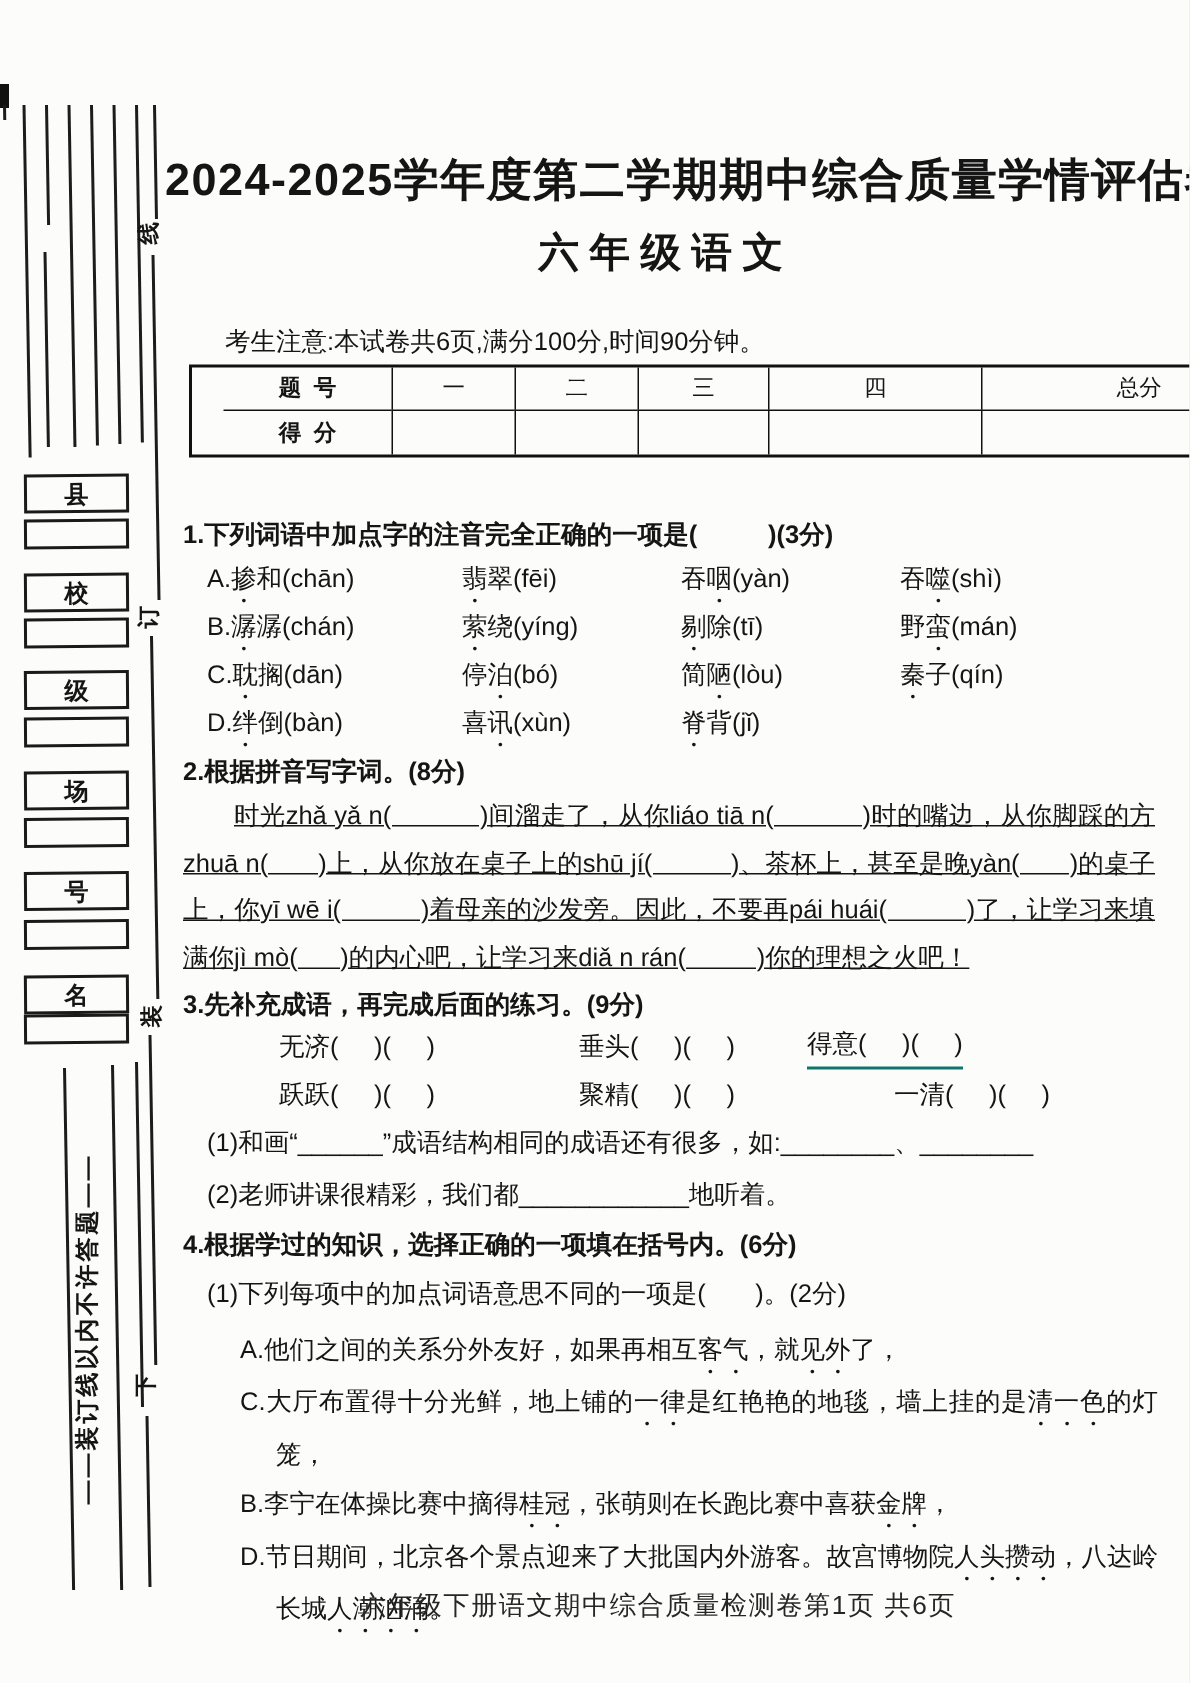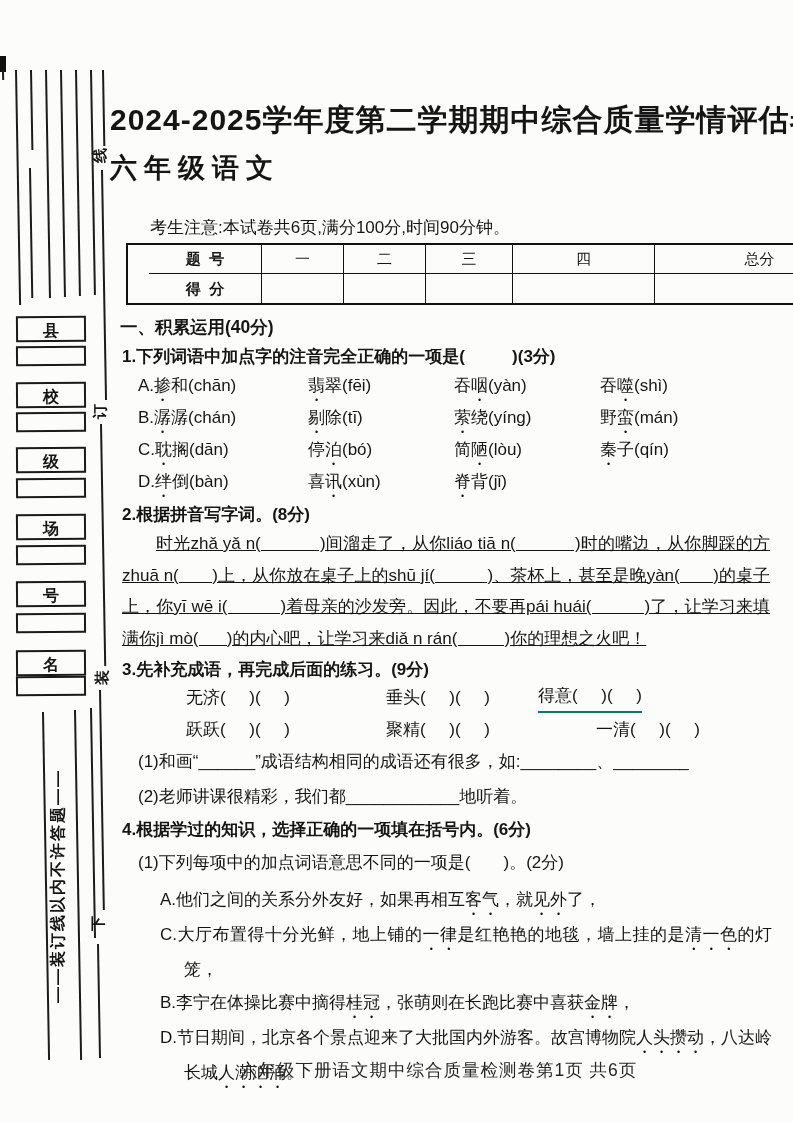--- a/index.html
+++ b/index.html
@@ -19,21 +19,21 @@
   }
   .idbox{
     position:absolute;left:16px;width:70px;height:26px;border:2px solid #1a1a1a;background:#fcfcfa;
     font-size:16px;font-weight:700;text-align:center;line-height:26px;box-sizing:border-box;
     transform:rotate(-0.5deg);
   }
   .idbox.blank{height:20px;}
   
   .abs{position:absolute;}
   .title1{left:110px;top:100px;width:668px;text-align:center;font-size:30px;font-weight:700;letter-spacing:1px;white-space:nowrap;}
-  .title2{left:110px;top:150px;width:668px;font-size:27px;font-weight:700;letter-spacing:7px;}
+  .title2{left:110px;top:150px;width:668px;text-align:center;font-size:27px;font-weight:700;letter-spacing:7px;}
   .notice{left:150px;top:216px;font-size:17px;}
   .notice b{font-weight:400;}
   .score-table{
     left:126px;top:243px;width:740px;box-sizing:border-box;
     border:2.5px solid #111;display:grid;
     grid-template-columns:112px 82px 82px 87px 142px 1fr;
     font-size:15px;
     padding-left:21px;
   }
   .score-table .cell{
@@ -125,31 +125,30 @@
     <div class="cell">四</div>
     <div class="cell">总分</div>
     <div class="cell c0 r1" style="font-weight:700;">得&nbsp;&nbsp;分</div>
     <div class="cell r1"></div>
     <div class="cell r1"></div>
     <div class="cell r1"></div>
     <div class="cell r1"></div>
     <div class="cell r1"></div>
   </div>
 
-  <div class="abs sec-head">一、积累运用(40分)</div>
 
   <div class="abs stem q1stem">1.下列词语中加点字的注音完全正确的一项是(&nbsp;&nbsp;&nbsp;&nbsp;&nbsp;&nbsp;&nbsp;&nbsp;&nbsp;&nbsp;)(3分)</div>
   <div class="abs q1grid">
     <span><span>A.</span><span class="em">掺</span><span>和(chān)</span></span>
     <span><span></span><span class="em">翡</span><span>翠(fēi)</span></span>
     <span><span>吞</span><span class="em">咽</span><span>(yàn)</span></span>
     <span><span>吞</span><span class="em">噬</span><span>(shì)</span></span>
     <span><span>B.</span><span class="em">潺</span><span>潺(chán)</span></span>
+    <span><span></span><span class="em">萦</span><span>绕(yíng)</span></span>
     <span><span></span><span class="em">剔</span><span>除(tī)</span></span>
-    <span><span></span><span class="em">萦</span><span>绕(yíng)</span></span>
     <span><span>野</span><span class="em">蛮</span><span>(mán)</span></span>
     <span><span>C.</span><span class="em">耽</span><span>搁(dān)</span></span>
     <span><span>停</span><span class="em">泊</span><span>(bó)</span></span>
     <span><span>简</span><span class="em">陋</span><span>(lòu)</span></span>
     <span><span></span><span class="em">秦</span><span>子(qín)</span></span>
     <span><span>D.</span><span class="em">绊</span><span>倒(bàn)</span></span>
     <span><span>喜</span><span class="em">讯</span><span>(xùn)</span></span>
     <span><span></span><span class="em">脊</span><span>背(jǐ)</span></span>
   </div>
 

